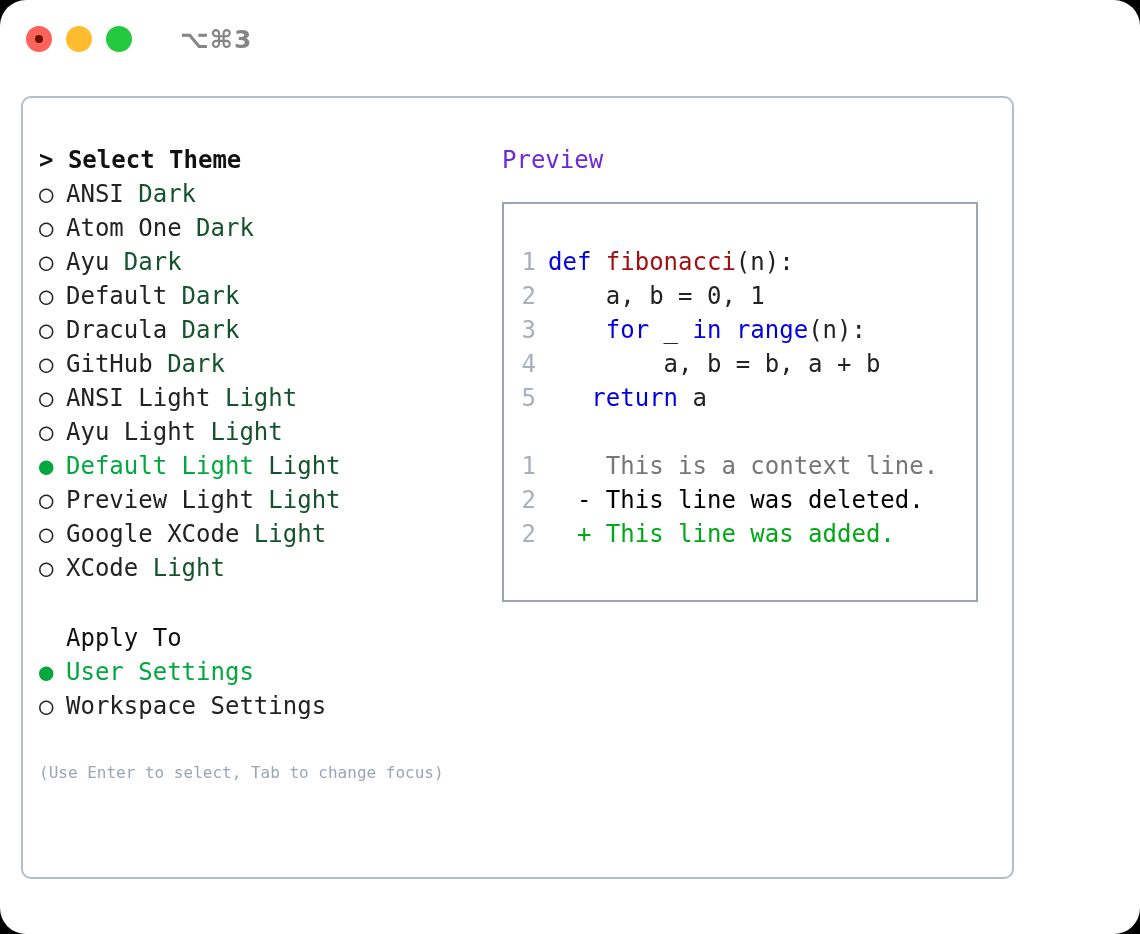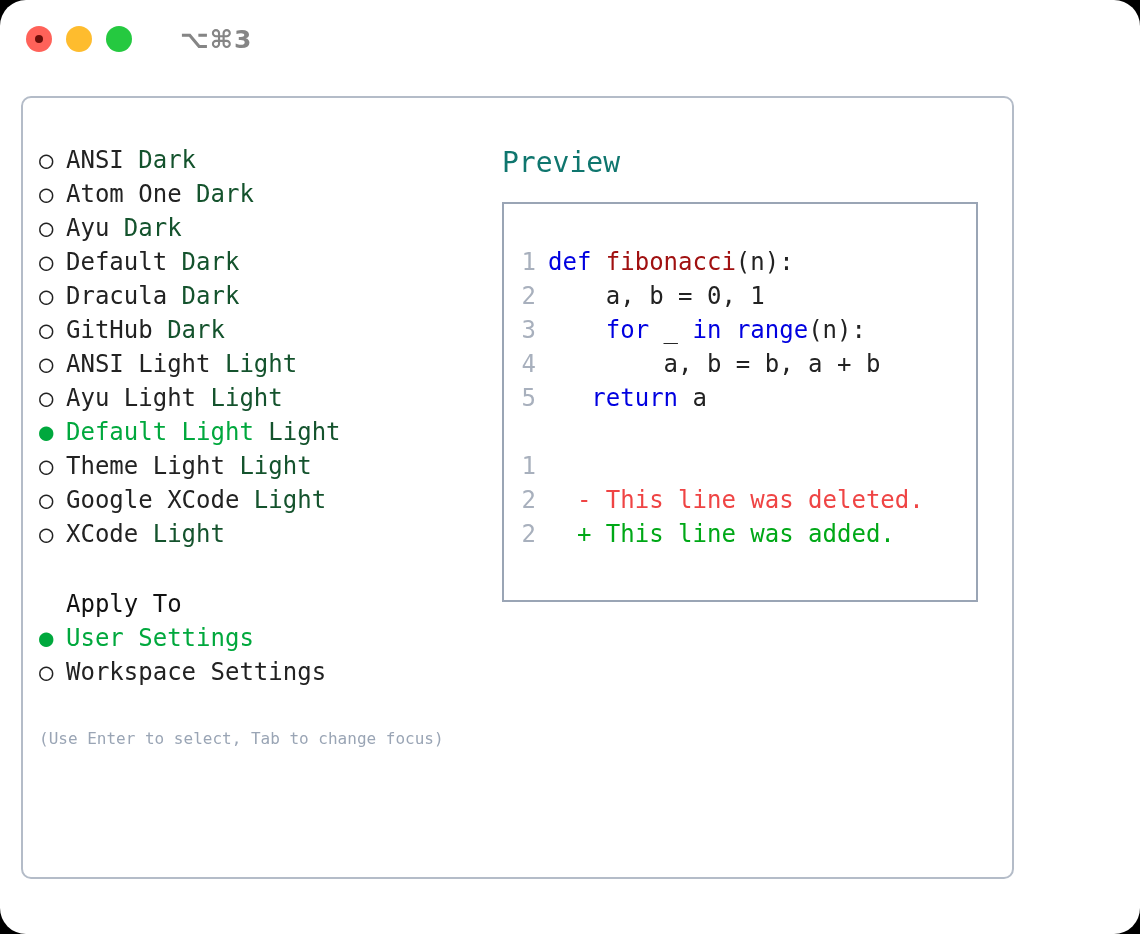--- a/index.html
+++ b/index.html
@@ -129,22 +129,22 @@
   }
 
   
   #preview-column {
     position: absolute;
     left: 479px;
     top: 48px;
     width: 500px;
   }
   #preview-header {
-    font-size: 28px;
-    color: #0f766e;
+    font-size: 24px;
+    color: #6d28d9;
     height: 34px;
   }
   #code-box {
     margin-top: 22px;
     width: 476px;
     height: 400px;
     border: 2px solid #9aa5b5;
     box-sizing: border-box;
     background: #ffffff;
     padding: 44px 0 0 0;
@@ -162,52 +162,53 @@
     text-align: right;
     color: #a8b0bd;
     padding-right: 12px;
     box-sizing: border-box;
   }
   .code-text { color: #222222; }
   .tok-kw   { color: #0000e0; }
   .tok-fn   { color: #a01010; }
   .tok-plain{ color: #222222; }
   .diff-context { color: #767676; }
-  .diff-del     { color: #ef4444; }
+  .diff-del     { color: #000000; }
   .diff-add     { color: #00a817; text-align: center; }
   .blank-line   { height: 34px; }
 </style>
 </head>
 <body>
 
 <div id="app-window">
 
   <div id="titlebar">
     <div class="traffic-lights">
       <span class="light red"></span>
       <span class="light yellow"></span>
       <span class="light green"></span>
     </div>
     <div id="window-shortcut">⌥⌘3</div>
   </div>
 
   <div id="main-panel">
 
     <div id="theme-column">
+      <div class="list-line" id="theme-header">&gt; Select Theme</div>
       <div id="theme-list">
           <div class="list-line"><span class="marker">○</span><span class="theme-name">ANSI</span><span class="kind-gap"> </span><span class="theme-kind">Dark</span></div>
           <div class="list-line"><span class="marker">○</span><span class="theme-name">Atom One</span><span class="kind-gap"> </span><span class="theme-kind">Dark</span></div>
           <div class="list-line"><span class="marker">○</span><span class="theme-name">Ayu</span><span class="kind-gap"> </span><span class="theme-kind">Dark</span></div>
           <div class="list-line"><span class="marker">○</span><span class="theme-name">Default</span><span class="kind-gap"> </span><span class="theme-kind">Dark</span></div>
           <div class="list-line"><span class="marker">○</span><span class="theme-name">Dracula</span><span class="kind-gap"> </span><span class="theme-kind">Dark</span></div>
           <div class="list-line"><span class="marker">○</span><span class="theme-name">GitHub</span><span class="kind-gap"> </span><span class="theme-kind">Dark</span></div>
           <div class="list-line"><span class="marker">○</span><span class="theme-name">ANSI Light</span><span class="kind-gap"> </span><span class="theme-kind">Light</span></div>
           <div class="list-line"><span class="marker">○</span><span class="theme-name">Ayu Light</span><span class="kind-gap"> </span><span class="theme-kind">Light</span></div>
           <div class="list-line"><span class="marker selected">●</span><span class="theme-name selected">Default Light</span><span class="kind-gap"> </span><span class="theme-kind">Light</span></div>
-          <div class="list-line"><span class="marker">○</span><span class="theme-name">Theme Light</span><span class="kind-gap"> </span><span class="theme-kind">Light</span></div>
+          <div class="list-line"><span class="marker">○</span><span class="theme-name">Preview Light</span><span class="kind-gap"> </span><span class="theme-kind">Light</span></div>
           <div class="list-line"><span class="marker">○</span><span class="theme-name">Google XCode</span><span class="kind-gap"> </span><span class="theme-kind">Light</span></div>
           <div class="list-line"><span class="marker">○</span><span class="theme-name">XCode</span><span class="kind-gap"> </span><span class="theme-kind">Light</span></div>
         </div>
 
       <div class="section-spacer"></div>
 
       <div class="list-line" id="apply-to-header">Apply To</div>
       <div id="apply-to-list">
           <div class="list-line"><span class="marker selected">●</span><span class="theme-name selected">User Settings</span></div>
           <div class="list-line"><span class="marker">○</span><span class="theme-name">Workspace Settings</span></div>
@@ -221,21 +222,21 @@
       <div id="code-box">
         <div id="code-lines">
             <div class="code-line"><span class="gutter">1</span><span class="code-text"><span class="tok-kw">def </span><span class="tok-fn">fibonacci</span><span class="tok-plain">(n):</span></span></div>
             <div class="code-line"><span class="gutter">2</span><span class="code-text"><span class="tok-plain">    a, b = 0, 1</span></span></div>
             <div class="code-line"><span class="gutter">3</span><span class="code-text"><span class="tok-plain">    </span><span class="tok-kw">for</span><span class="tok-plain"> _ </span><span class="tok-kw">in</span><span class="tok-plain"> </span><span class="tok-kw">range</span><span class="tok-plain">(n):</span></span></div>
             <div class="code-line"><span class="gutter">4</span><span class="code-text"><span class="tok-plain">        a, b = b, a + b</span></span></div>
             <div class="code-line"><span class="gutter">5</span><span class="code-text"><span class="tok-plain">   </span><span class="tok-kw">return</span><span class="tok-plain"> a</span></span></div>
           </div>
         <div class="blank-line"></div>
         <div id="diff-lines">
-            <div class="code-line"><span class="gutter">1</span></div>
+            <div class="code-line"><span class="gutter">1</span><span class="diff-context">    This is a context line.</span></div>
             <div class="code-line"><span class="gutter">2</span><span class="diff-del">  - This line was deleted.</span></div>
             <div class="code-line"><span class="gutter">2</span><span class="diff-add">  + This line was added.</span></div>
           </div>
       </div>
     </div>
 
   </div>
 </div>
 
 </body></html>

